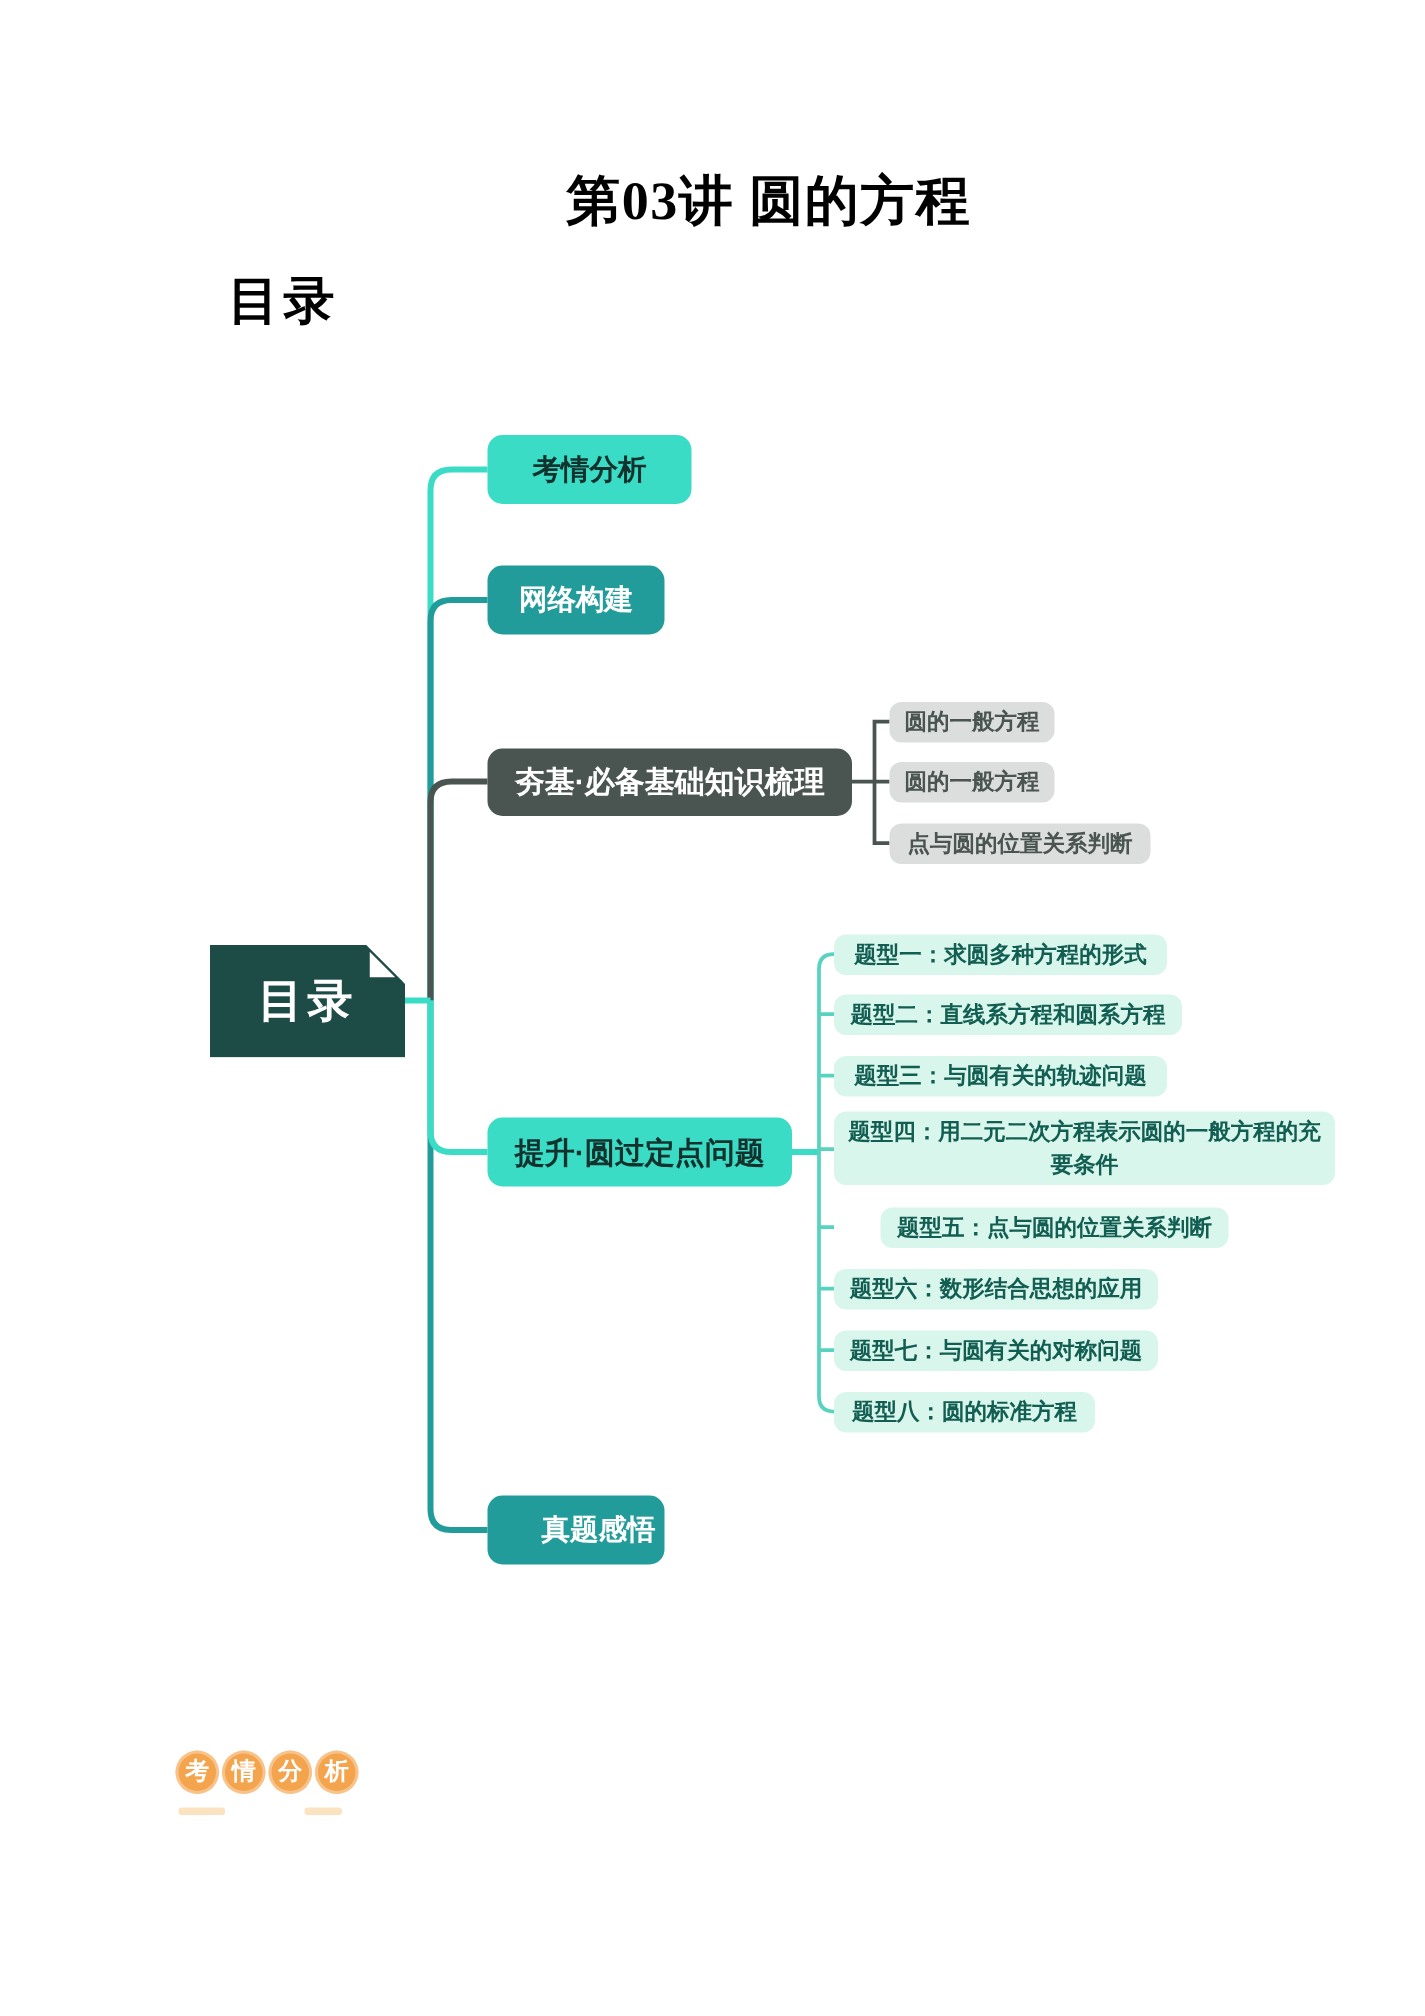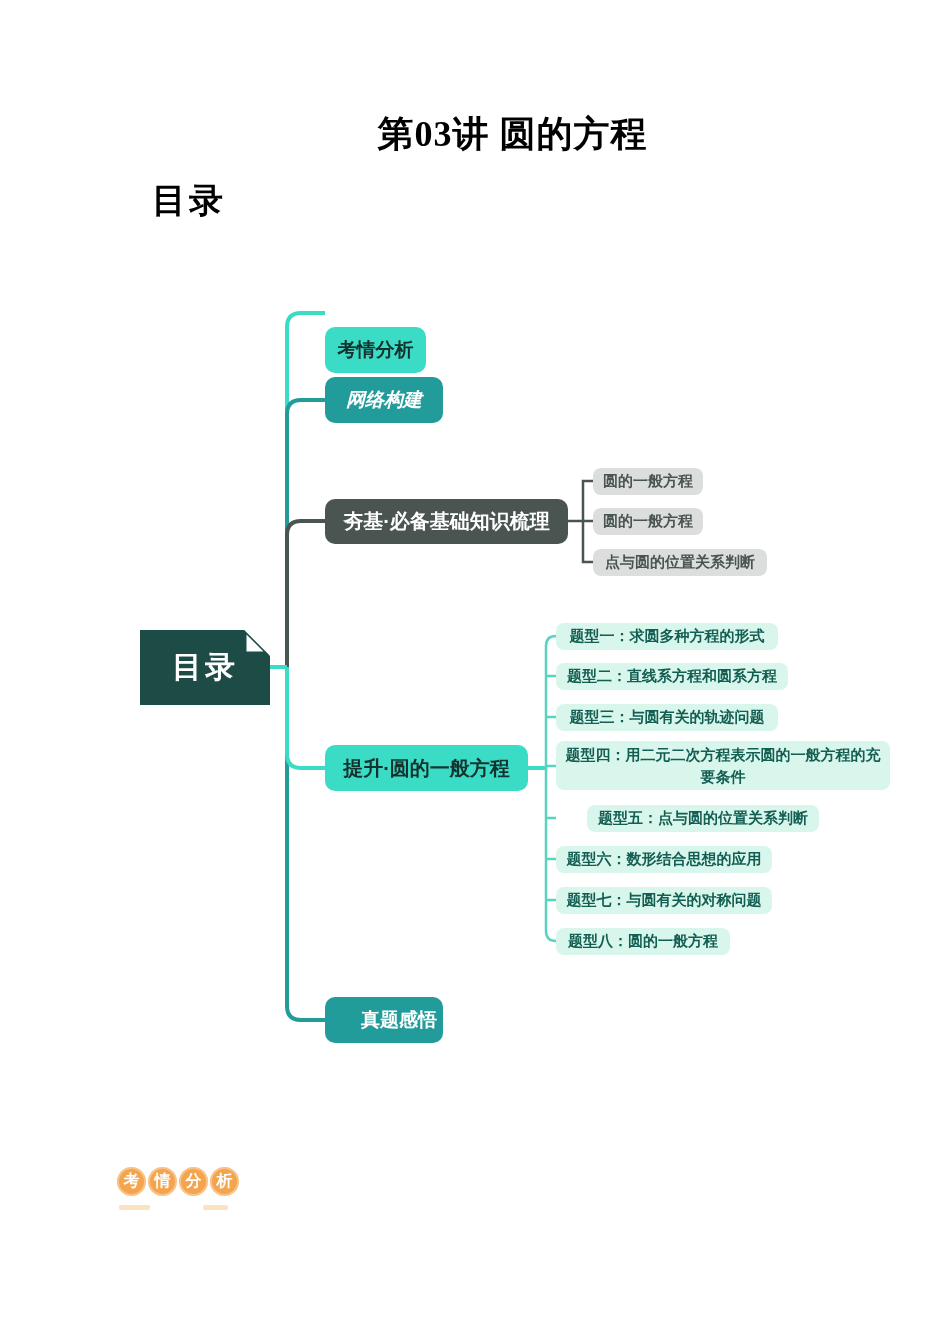--- a/index.html
+++ b/index.html
@@ -25,22 +25,22 @@
     position:absolute;display:flex;align-items:center;justify-content:center;
     font-weight:bold;box-sizing:border-box;white-space:nowrap;
   }
   .root-node{
     left:140px;top:630px;width:130px;height:75px;
     background:#1d4b46;color:#ffffff;font-size:30px;letter-spacing:3px;
     clip-path:polygon(0 0,calc(100% - 26px) 0,100% 26px,100% 100%,0 100%);
   }
   .root-fold{position:absolute;top:0;right:0;width:28px;height:28px;}
   .branch{border-radius:10px;font-size:19px;}
-  .b-kaoqing  {left:325px;top:290px;width:101px;height:46px;background:#3bdcc6;color:#13322d;margin-top:37px;}
-  .b-wangluo  {left:325px;top:377px;width:118px;height:46px;background:#229c9a;color:#ffffff;font-style:italic;}
+  .b-kaoqing  {left:325px;top:290px;width:136px;height:46px;background:#3bdcc6;color:#13322d;}
+  .b-wangluo  {left:325px;top:377px;width:118px;height:46px;background:#229c9a;color:#ffffff;}
   .b-hangji   {left:325px;top:499px;width:243px;height:45px;background:#4a5450;color:#ffffff;font-size:20px;}
   .b-tisheng  {left:325px;top:745px;width:203px;height:46px;background:#3bdcc6;color:#13322d;font-size:20px;}
   .b-zhenti   {left:325px;top:997px;width:118px;height:46px;background:#229c9a;color:#ffffff;padding-left:30px;}
   .gray-child{
     background:#dcdedd;color:#4a5450;border-radius:8px;
     font-size:15px;height:27px;padding:0 10px;
   }
   .g0{left:593px;top:468px;width:110px;}
   .g1{left:593px;top:508px;width:110px;}
   .g2{left:593px;top:549px;width:174px;}
@@ -101,38 +101,38 @@
     <div class="node branch b-kaoqing">
       <span>考情分析</span>
     </div>
     <div class="node branch b-wangluo">
       <span>网络构建</span>
     </div>
     <div class="node branch b-hangji">
       <span>夯基·必备基础知识梳理</span>
     </div>
     <div class="node branch b-tisheng">
-      <span>提升·圆的一般方程</span>
+      <span>提升·圆过定点问题</span>
     </div>
     <div class="node branch b-zhenti">
       <span>真题感悟</span>
     </div>
 
     <div class="node gray-child g0">圆的一般方程</div>
     <div class="node gray-child g1">圆的一般方程</div>
     <div class="node gray-child g2">点与圆的位置关系判断</div>
 
     <div class="node mint-child m1">题型二：直线系方程和圆系方程</div>
     <div class="node mint-child m0">题型一：求圆多种方程的形式</div>
     <div class="node mint-child m2">题型三：与圆有关的轨迹问题</div>
     <div class="node mint-child m3">题型四：用二元二次方程表示圆的一般方程的充要条件</div>
     <div class="node mint-child m4">题型五：点与圆的位置关系判断</div>
     <div class="node mint-child m5">题型六：数形结合思想的应用</div>
     <div class="node mint-child m6">题型七：与圆有关的对称问题</div>
-    <div class="node mint-child m7">题型八：圆的一般方程</div>
+    <div class="node mint-child m7">题型八：圆的标准方程</div>
 
   </div>
 
   <div class="section-badge">
     <div class="badge-circle">考</div>
     <div class="badge-circle">情</div>
     <div class="badge-circle">分</div>
     <div class="badge-circle">析</div>
   </div>
   <div class="badge-bar bar-1"></div>

